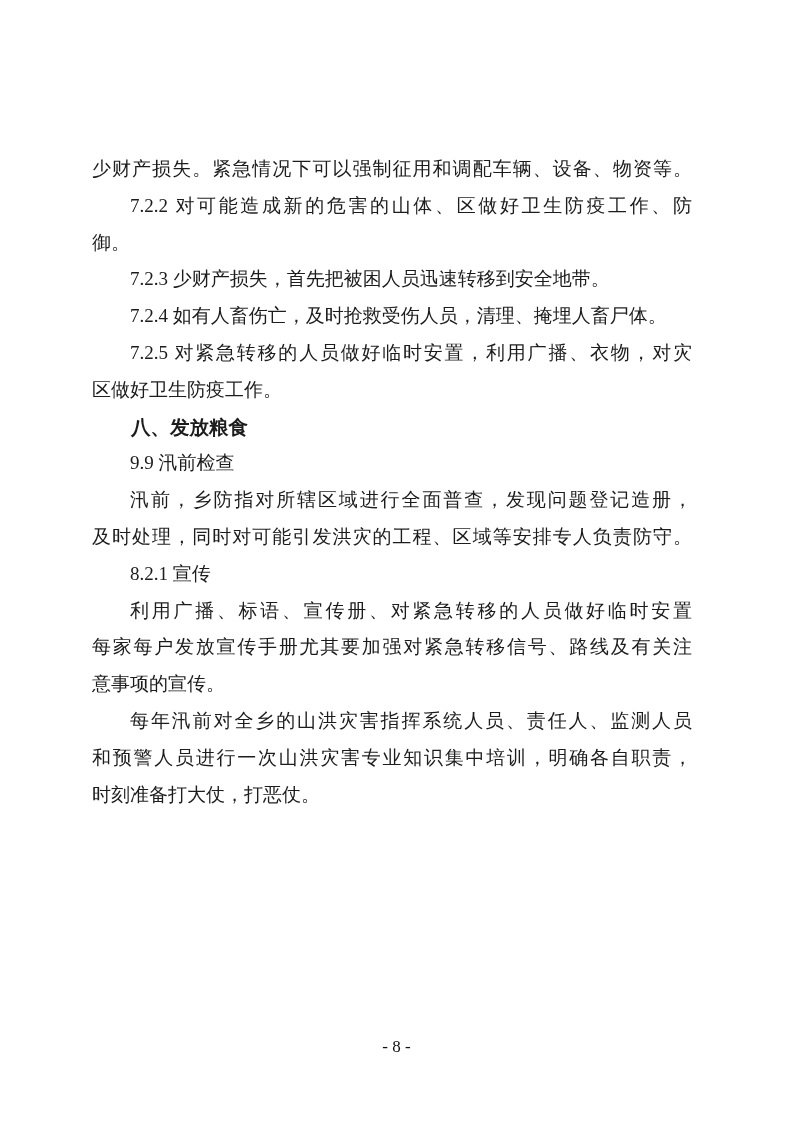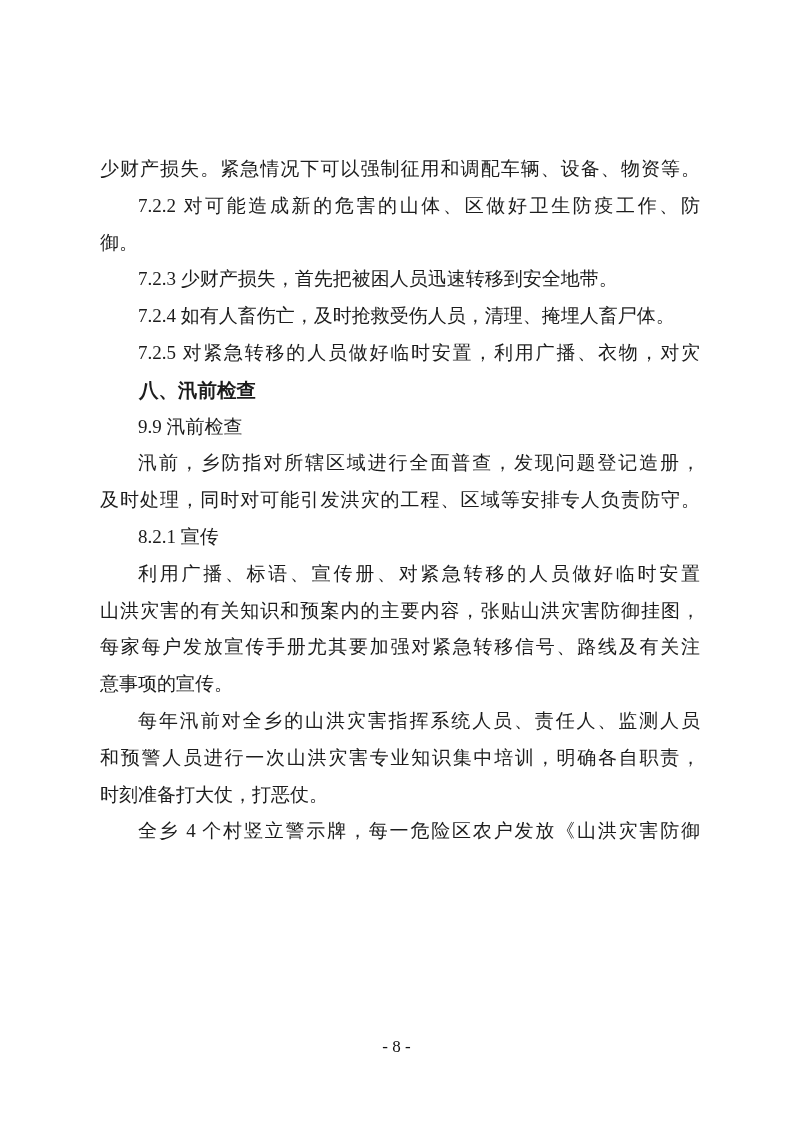--- a/index.html
+++ b/index.html
@@ -11,21 +11,21 @@
     position: relative;
     width: 793px;
     height: 1122px;
     background: #ffffff;
     overflow: hidden;
     font-family: "Liberation Serif", "DejaVu Serif", serif;
     color: #1c1c1c;
   }
   .content {
     position: absolute;
-    left: 100px;
+    left: 92px;
     top: 151px;
     width: 600px;
   }
   .line {
     height: 36.8px;
     line-height: 36.8px;
     font-size: 19px;
     white-space: nowrap;
     text-align: left;
   }
@@ -57,28 +57,27 @@
 <body>
 
 <div class="page">
   <div class="content" id="body-text">
       <div class="line justify">少财产损失。紧急情况下可以强制征用和调配车辆、设备、物资等。</div>
       <div class="line justify indent">7.2.2 对可能造成新的危害的山体、区做好卫生防疫工作、防</div>
       <div class="line">御。</div>
       <div class="line indent">7.2.3 少财产损失，首先把被困人员迅速转移到安全地带。</div>
       <div class="line indent">7.2.4 如有人畜伤亡，及时抢救受伤人员，清理、掩埋人畜尸体。</div>
       <div class="line justify indent">7.2.5 对紧急转移的人员做好临时安置，利用广播、衣物，对灾</div>
-      <div class="line indent bold">八、汛前检查</div>
+      <div class="line">区做好卫生防疫工作。</div>
+      <div class="line indent bold">八、发放粮食</div>
       <div class="line indent">9.9 汛前检查</div>
       <div class="line justify indent">汛前，乡防指对所辖区域进行全面普查，发现问题登记造册，</div>
       <div class="line justify">及时处理，同时对可能引发洪灾的工程、区域等安排专人负责防守。</div>
       <div class="line indent">8.2.1 宣传</div>
       <div class="line justify indent">利用广播、标语、宣传册、对紧急转移的人员做好临时安置</div>
-      <div class="line justify">山洪灾害的有关知识和预案内的主要内容，张贴山洪灾害防御挂图，</div>
       <div class="line justify">每家每户发放宣传手册尤其要加强对紧急转移信号、路线及有关注</div>
       <div class="line">意事项的宣传。</div>
       <div class="line justify indent">每年汛前对全乡的山洪灾害指挥系统人员、责任人、监测人员</div>
       <div class="line justify">和预警人员进行一次山洪灾害专业知识集中培训，明确各自职责，</div>
       <div class="line">时刻准备打大仗，打恶仗。</div>
-      <div class="line justify indent">全乡 4 个村竖立警示牌，每一危险区农户发放《山洪灾害防御</div>
     </div>
   <div class="footer">- 8 -</div>
 </div>
 
 </body></html>

